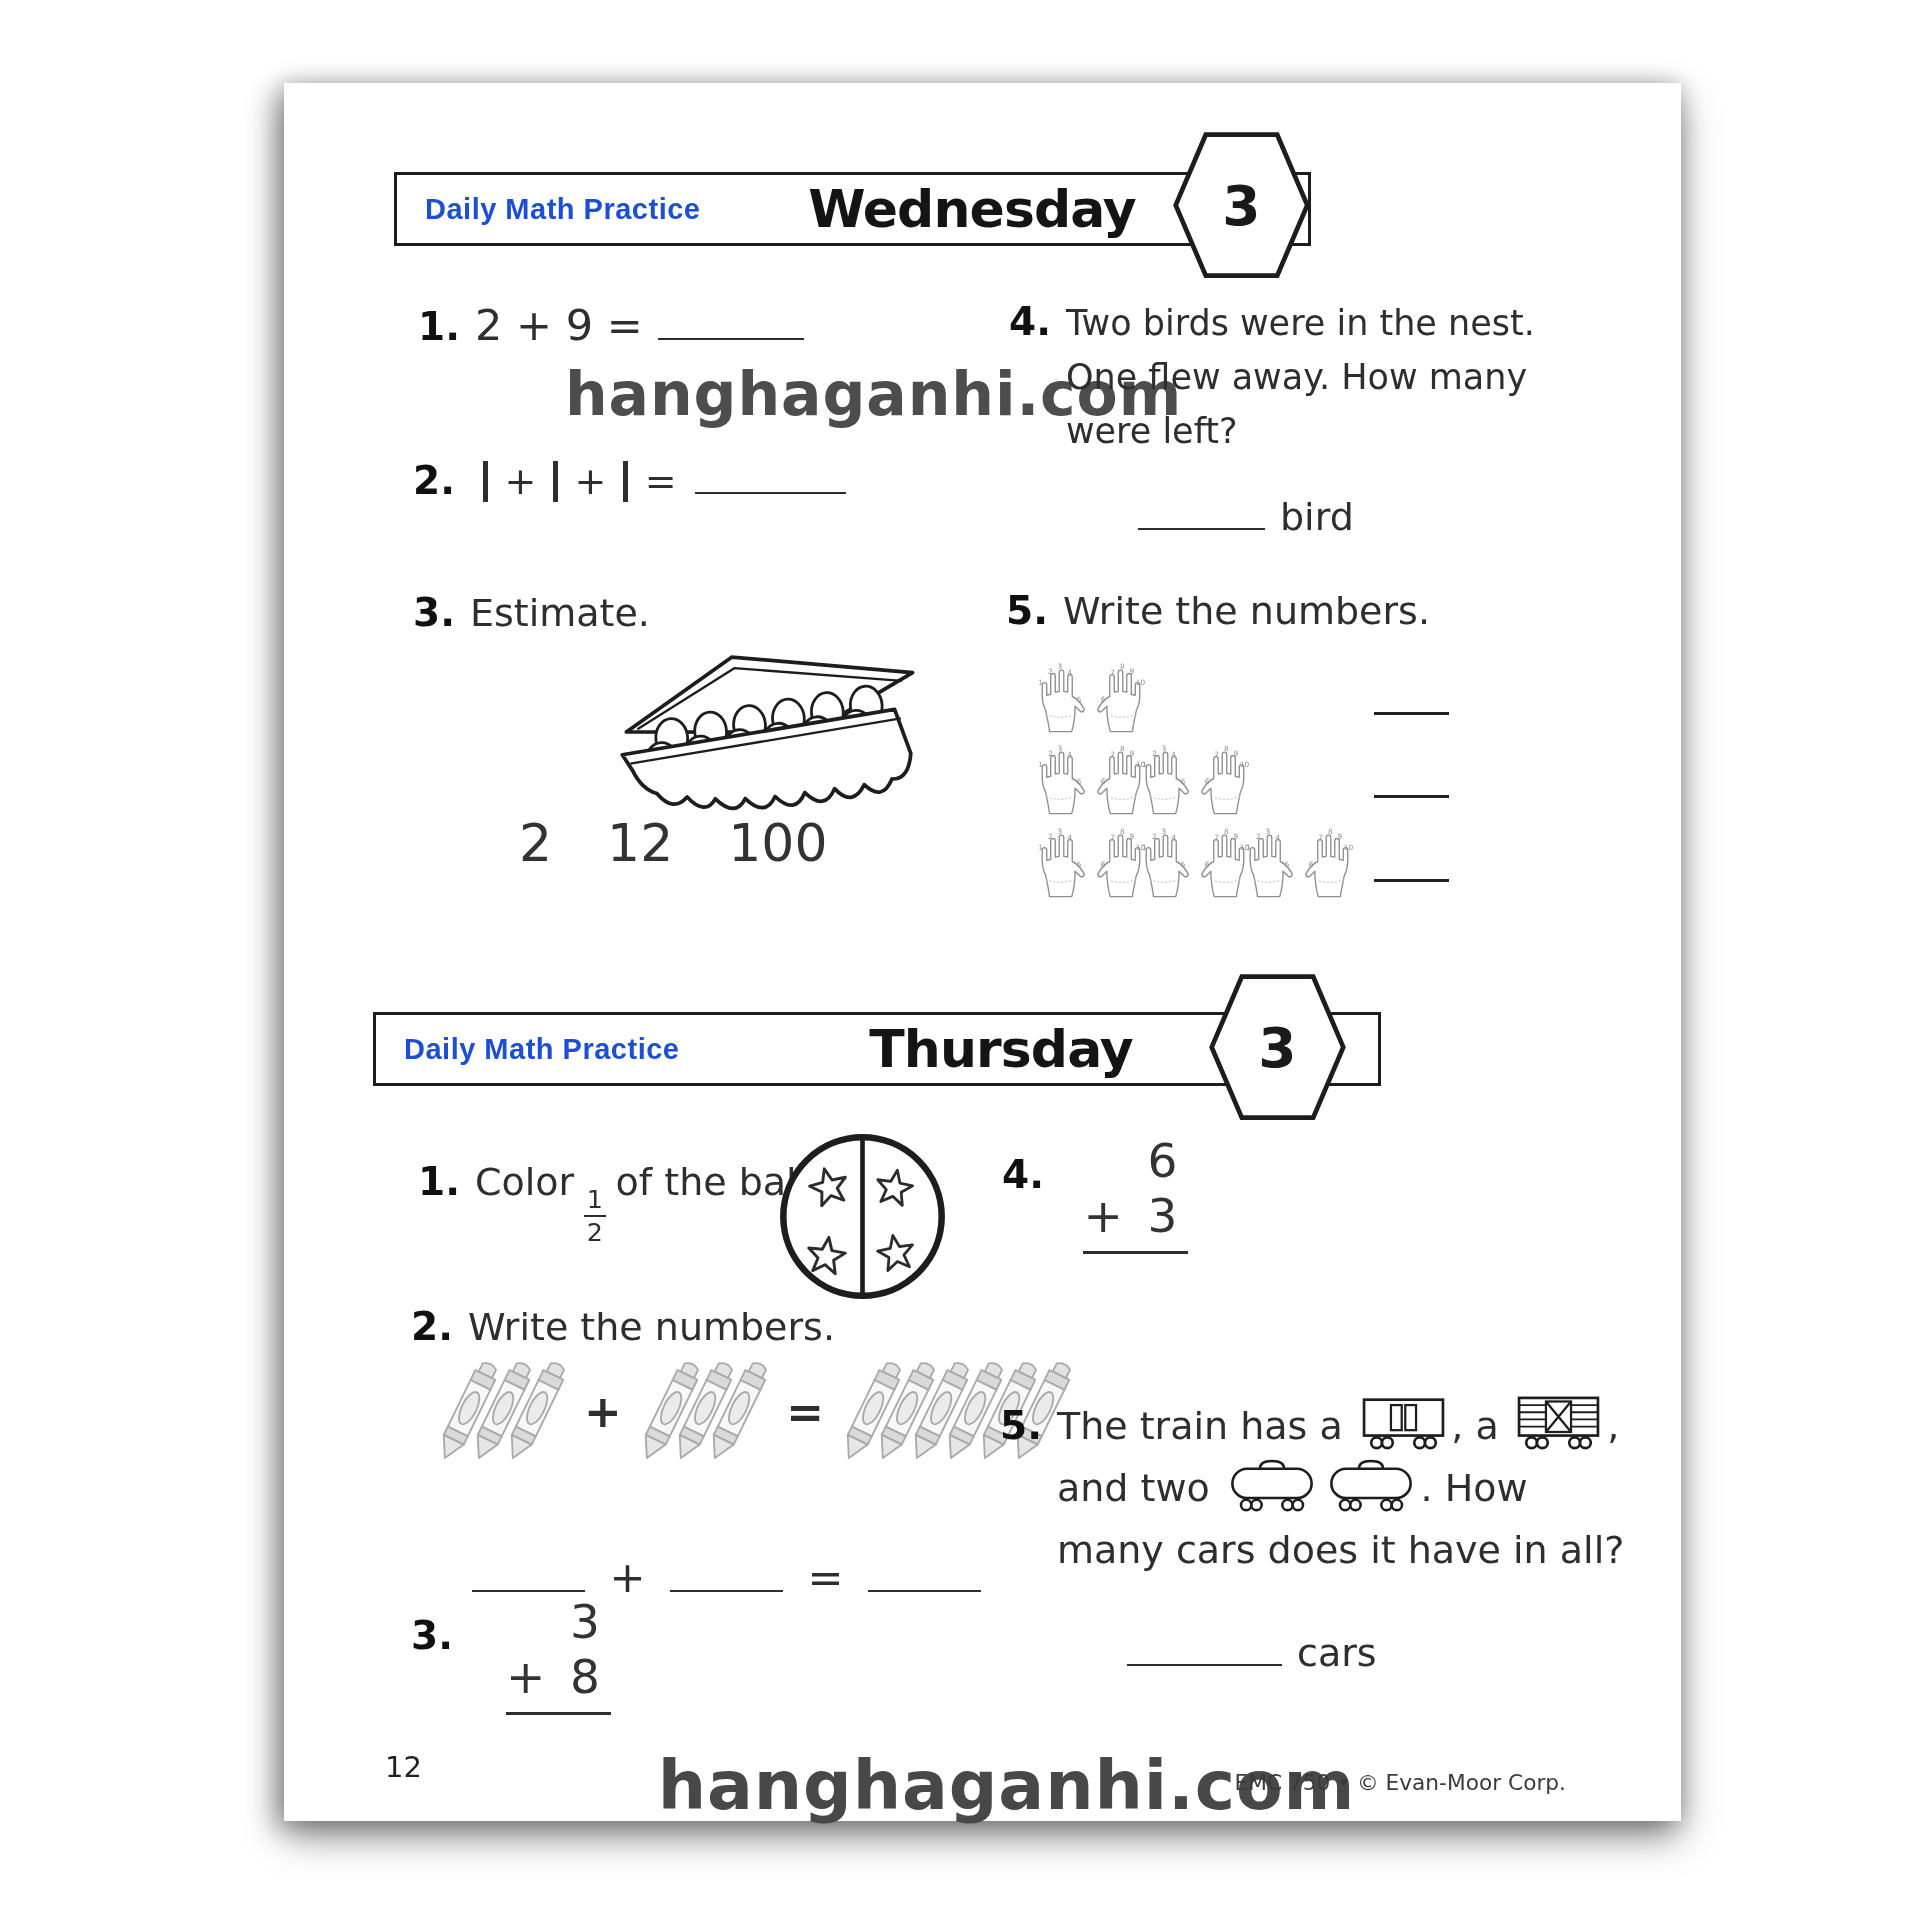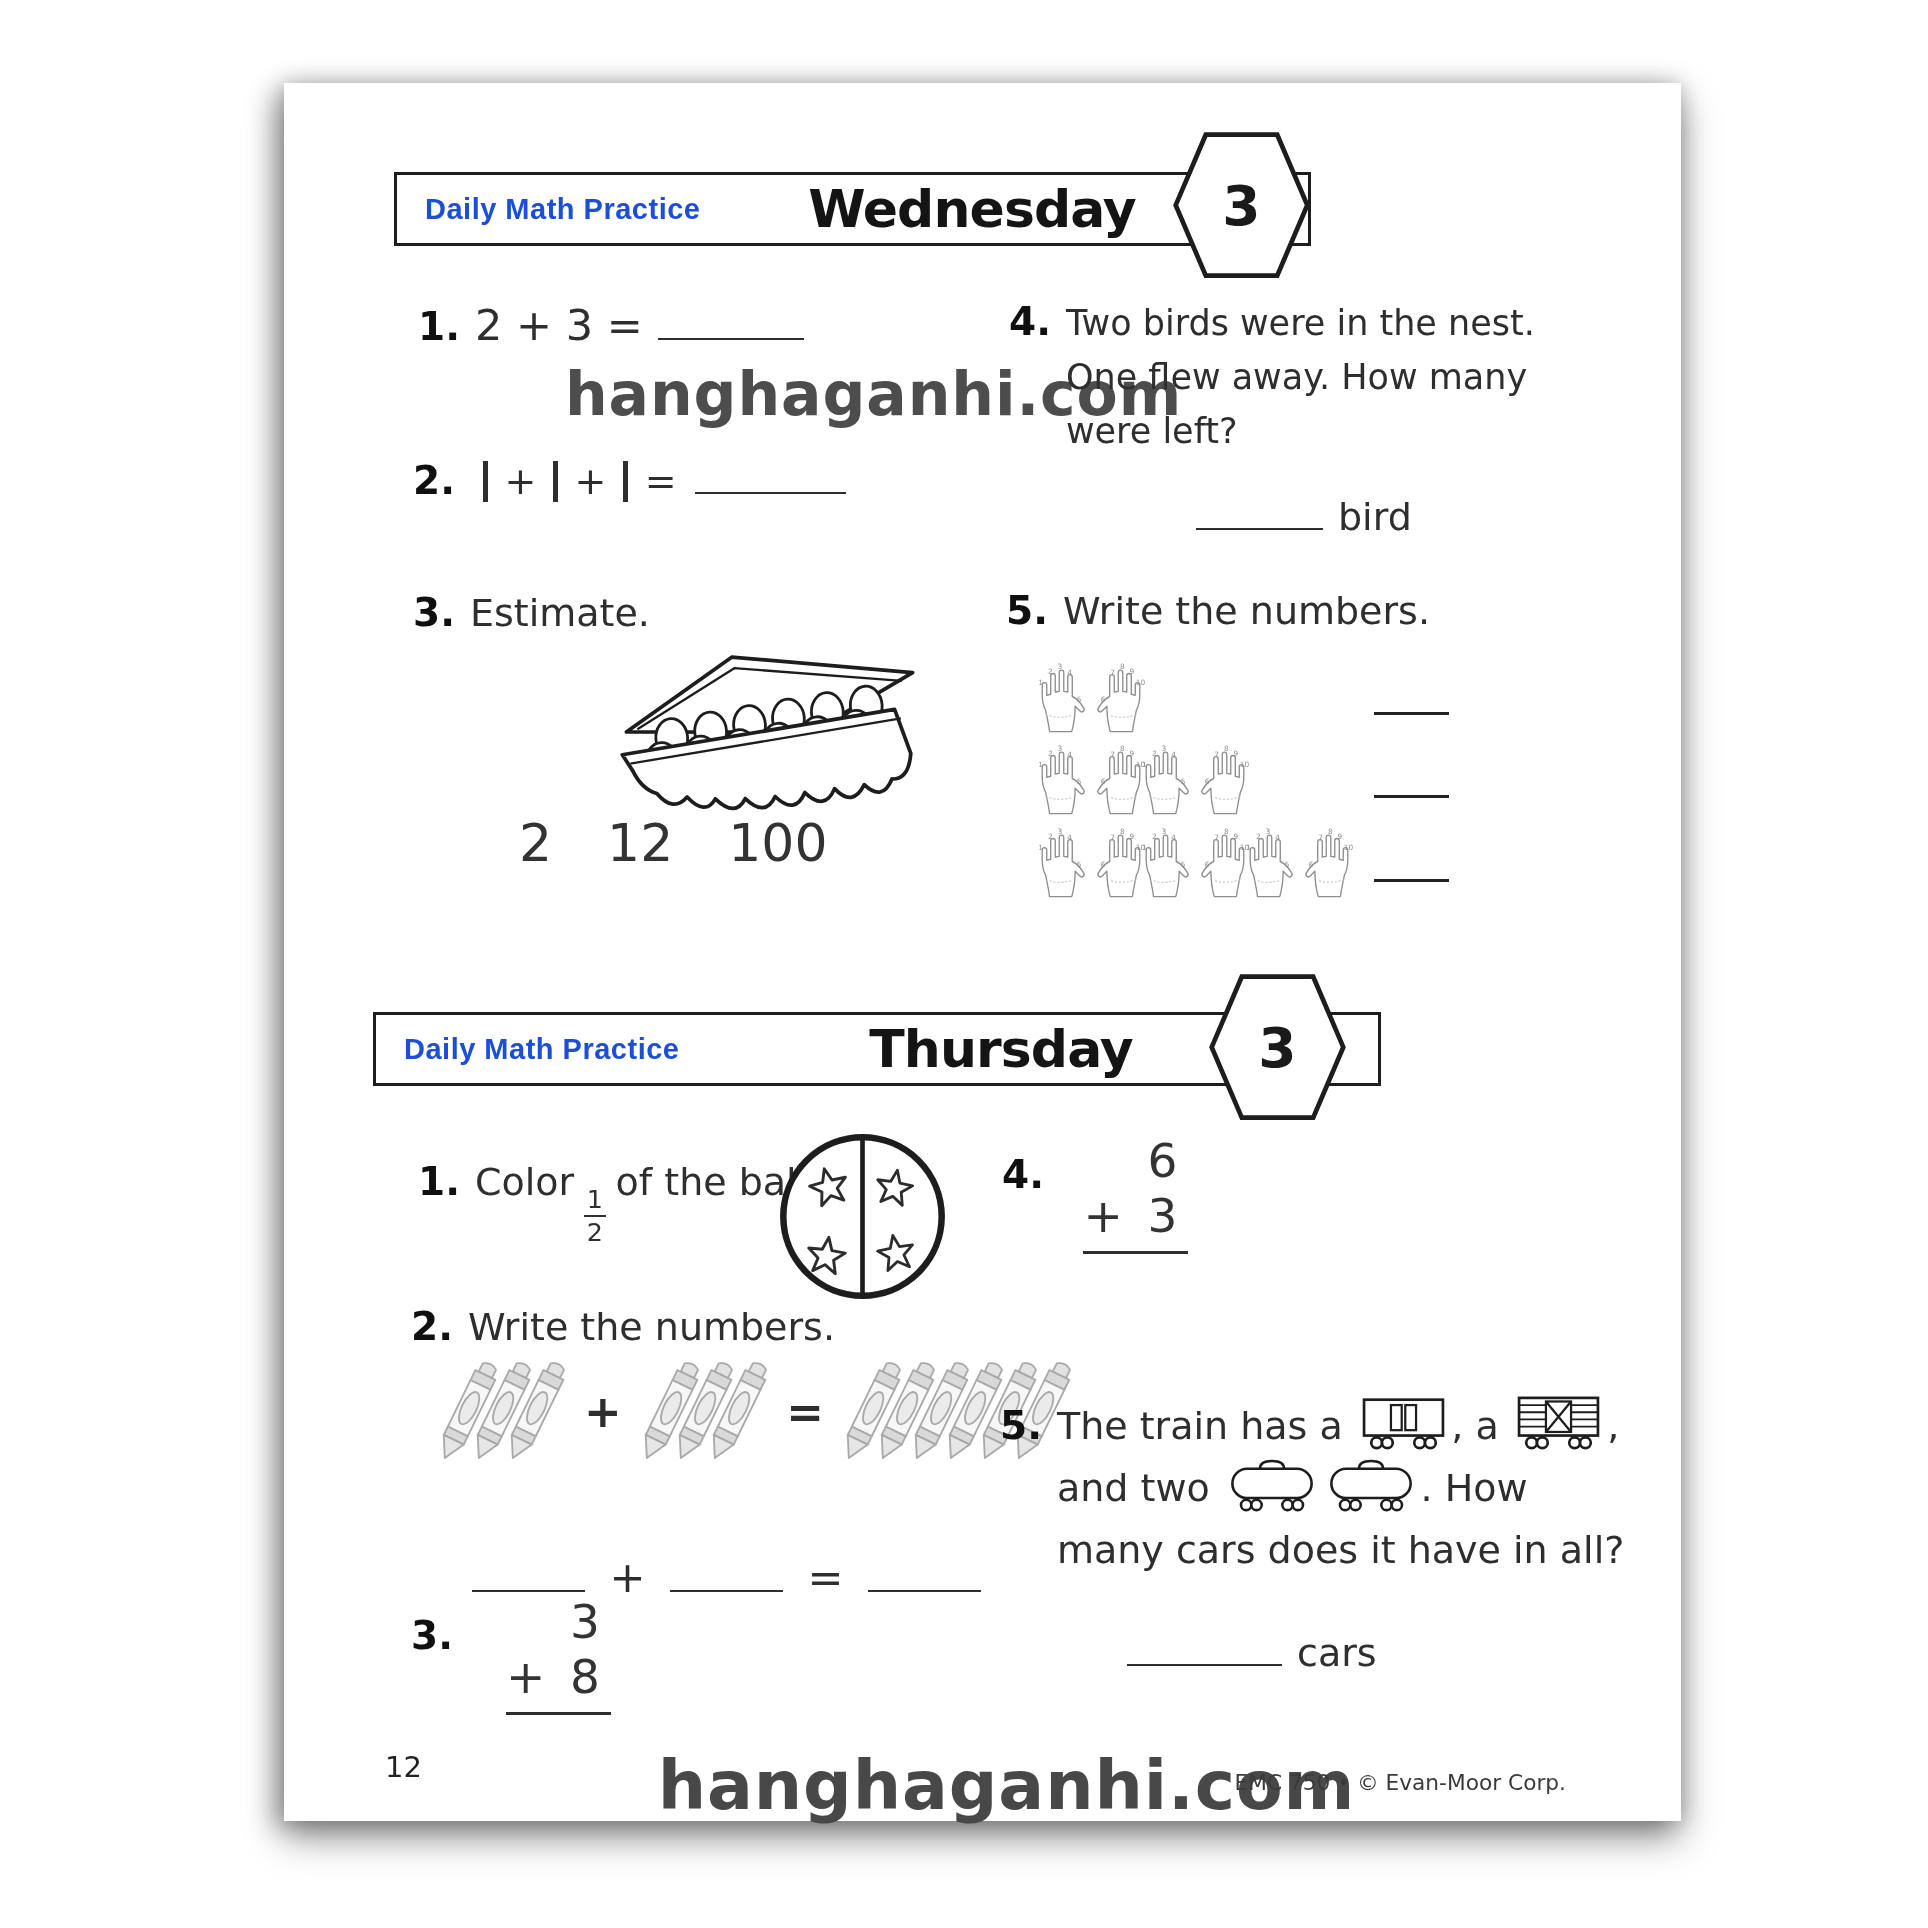--- a/index.html
+++ b/index.html
@@ -159,21 +159,21 @@
     </div>
     <div class="hex" style="left:887px; top:47px;">
       <svg viewBox="0 0 150 160">
         <polygon points="37,5 113,5 145,80 113,155 37,155 5,80" fill="#ffffff" stroke="#1d1d1d" stroke-width="5"></polygon>
       </svg>
       <span class="hexnum">3</span>
     </div>
 
     <div class="prob" style="left:134px; top:217px;">
       <span class="pnum">1.</span>
-      <span class="ptext" style="font-size:43px;">2 + 3 =</span>
+      <span class="ptext" style="font-size:43px;">2 + 9 =</span>
       <span class="blank w155"></span>
     </div>
 
     <div class="watermark wm-mid">hanghaganhi.com</div>
 
     <div class="prob" style="left:129px; top:375px;">
       <span class="pnum">2.</span>
       <span style="display:inline-flex; align-items:baseline;">
           <span class="one-bar"></span>
           <span class="tok">+</span>
@@ -218,21 +218,21 @@
       </div>
 
     <div class="prob" style="left:725px; top:213px;">
       <span class="pnum">4.</span>
       <div class="lines">
         <div>Two birds were in the nest.</div>
         <div>One flew away. How many</div>
         <div>were left?</div>
       </div>
     </div>
-    <div class="prob" style="left:912px; top:412px;text-align:center;">
+    <div class="prob" style="left:854px; top:412px;text-align:center;">
       <span class="blank w135"></span>
       <span class="ptext">bird</span>
     </div>
 
     <div class="prob" style="left:722px; top:505px;">
       <span class="pnum">5.</span>
       <span class="ptext">Write the numbers.</span>
     </div>
     <div class="hands">
         <div class="hand-row">

